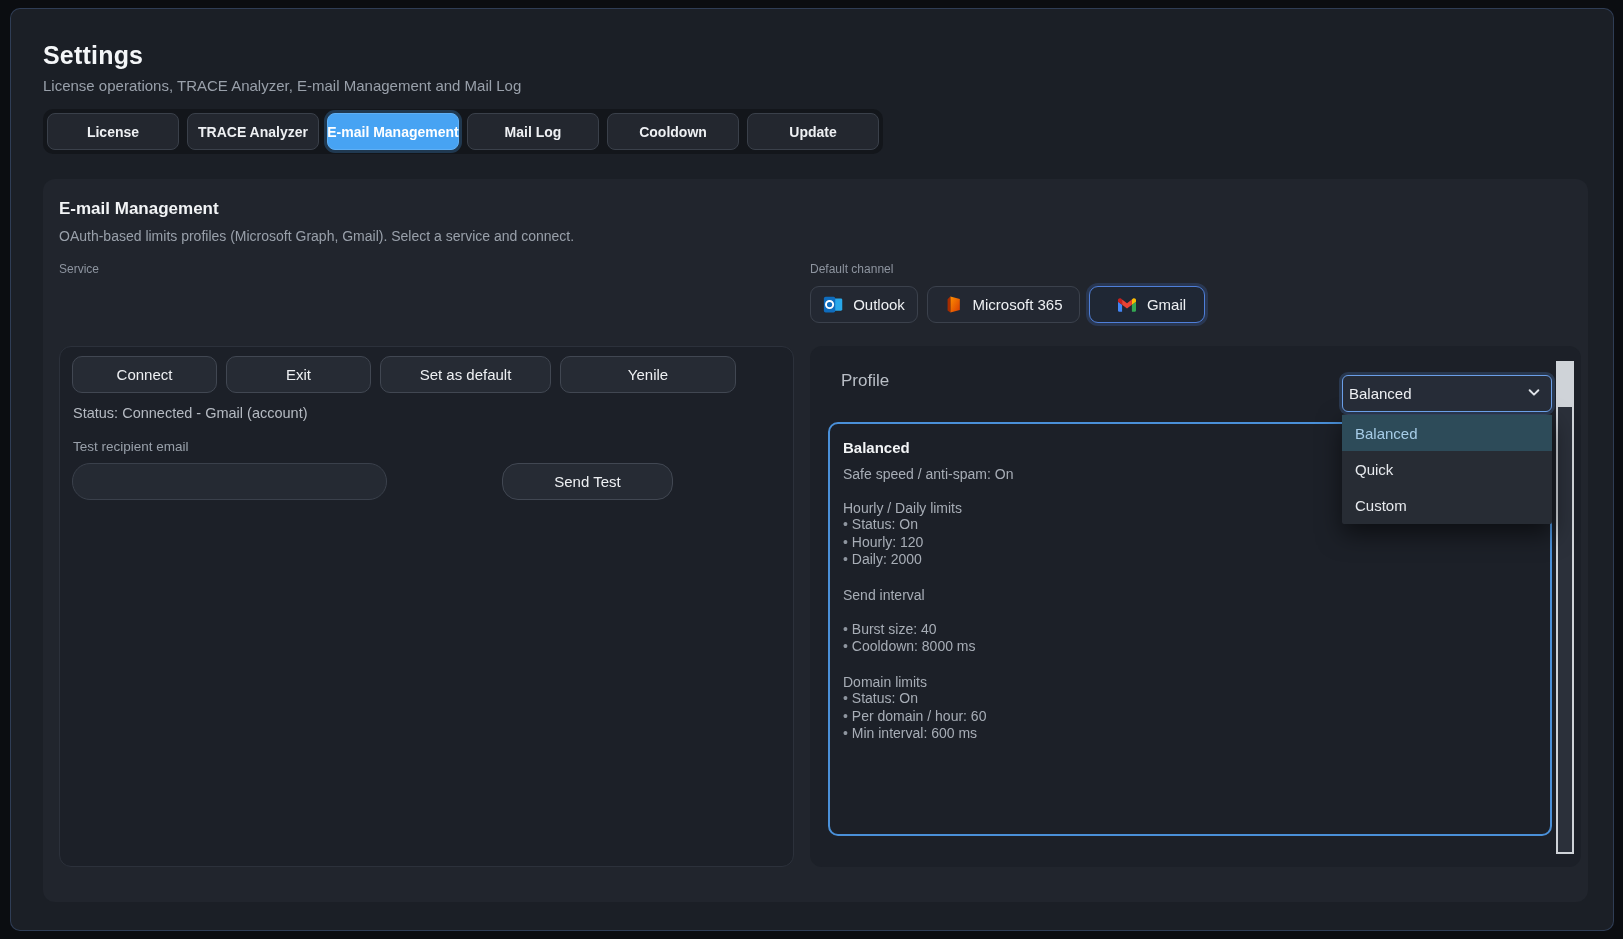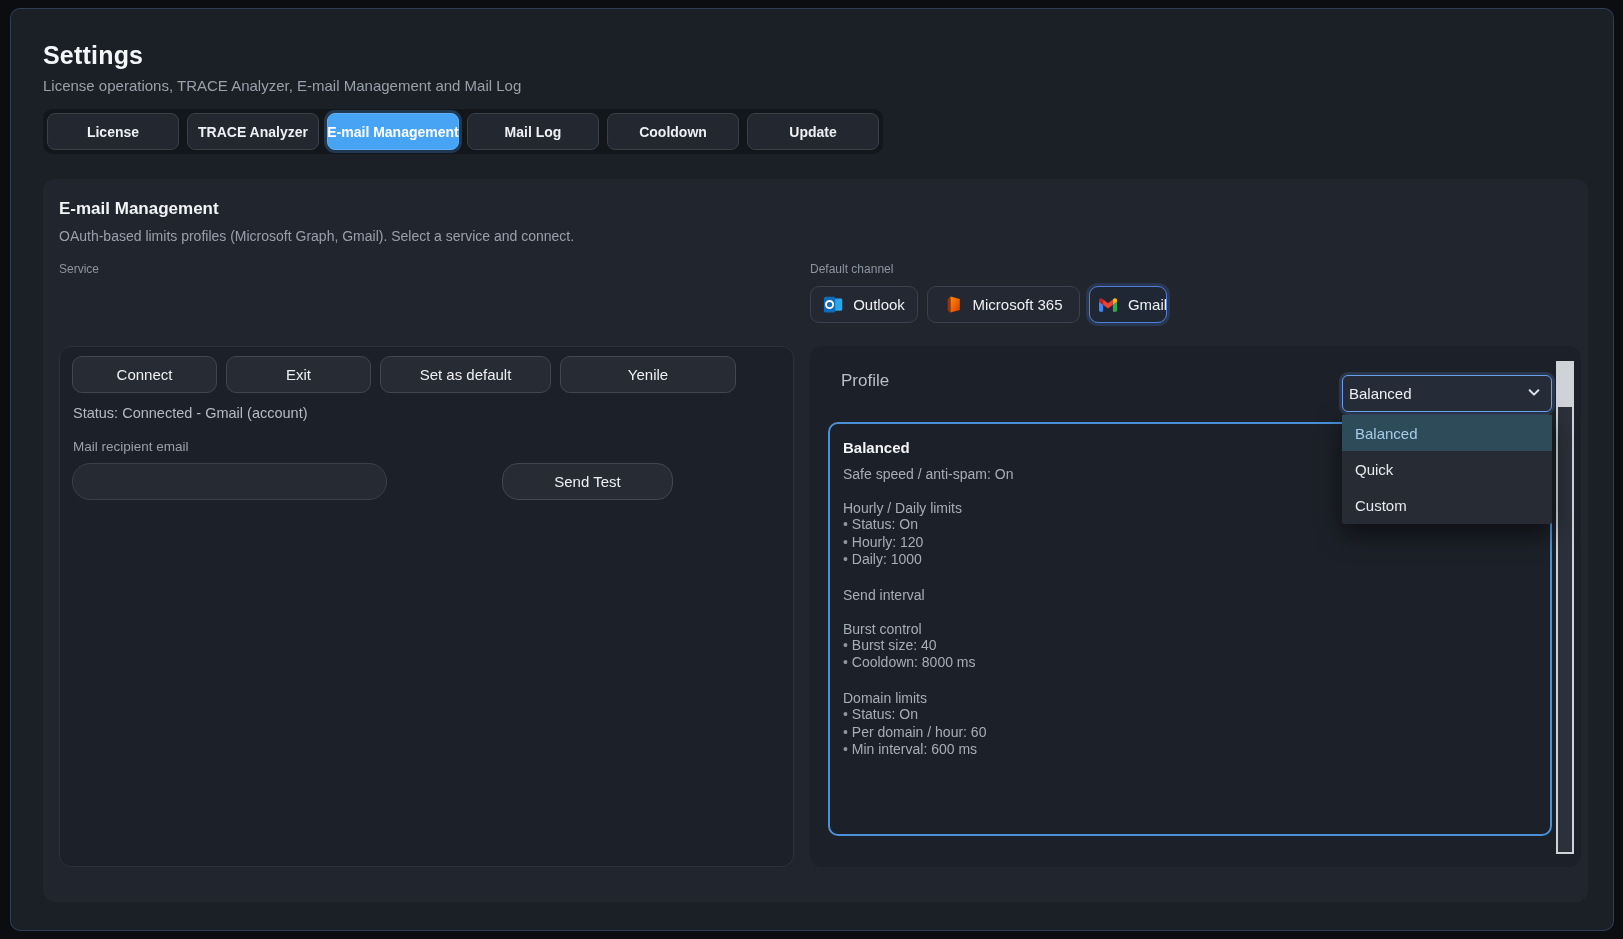--- a/index.html
+++ b/index.html
@@ -39,21 +39,21 @@
   .field-label { position:absolute; font-size:12px; color:#8d949f; }
   
   .channel-row { position:absolute; left:767px; top:107px; display:flex; gap:9px; }
   .channel-btn {
     height:37px; border-radius:9px; background:#232832; border:1px solid #3b414c;
     display:flex; align-items:center; justify-content:center; gap:9px;
     color:#eef0f3; font-size:15px; cursor:pointer;
   }
   .channel-btn.outlook { width:108px; }
   .channel-btn.m365 { width:153px; }
-  .channel-btn.gmail { width:78px;padding-left:8px; }
+  .channel-btn.gmail { width:116px;padding-left:8px; }
   .channel-btn.selected { border:1px solid #4f7fd9; background:#1f2734; box-shadow:0 0 0 3px rgba(74,124,215,.22); }
   .channel-btn svg { display:block; }
   
   .sub-panel {
     position:absolute; top:167px; height:521px; background:#1c2028;
     border:1px solid #2c313b; border-radius:12px;
   }
   .left-panel { left:16px; width:735px; }
   .right-panel { left:767px; width:771px; border:none; background:#1c2028; }
   
@@ -177,21 +177,21 @@
     </div>
 
     <div class="sub-panel left-panel">
       <div class="btn-row">
         <div class="panel-btn">Connect</div>
         <div class="panel-btn">Exit</div>
         <div class="panel-btn">Set as default</div>
         <div class="panel-btn">Yenile</div>
       </div>
       <div class="status-text">Status: Connected - Gmail (account)</div>
-      <div class="recipient-label">Mail recipient email</div>
+      <div class="recipient-label">Test recipient email</div>
       <input class="recipient-input" type="text" value="" style="">
       <div class="panel-btn send-test-btn">Send Test</div>
     </div>
 
     <div class="sub-panel right-panel">
       <div class="profile-label">Profile</div>
 
       <div class="profile-select">
         <span>Balanced</span>
         <span class="chev">
@@ -209,30 +209,29 @@
 
       <div class="detail-box">
         <div class="detail-title">Balanced</div>
         <div class="detail-summary">Safe speed / anti-spam: On</div>
 
         <div class="detail-section">
           <div class="detail-heading">Hourly / Daily limits</div>
           <ul class="detail-items">
             <li>Status: On</li>
             <li>Hourly: 120</li>
-            <li>Daily: 1000</li>
+            <li>Daily: 2000</li>
           </ul>
         </div>
 
         <div class="detail-section">
           <div class="detail-heading">Send interval</div>
         </div>
 
         <div class="detail-section">
-          <div class="detail-heading">Burst control</div>
           <ul class="detail-items">
             <li>Burst size: 40</li>
             <li>Cooldown: 8000 ms</li>
           </ul>
         </div>
 
         <div class="detail-section">
           <div class="detail-heading">Domain limits</div>
           <ul class="detail-items">
             <li>Status: On</li>

